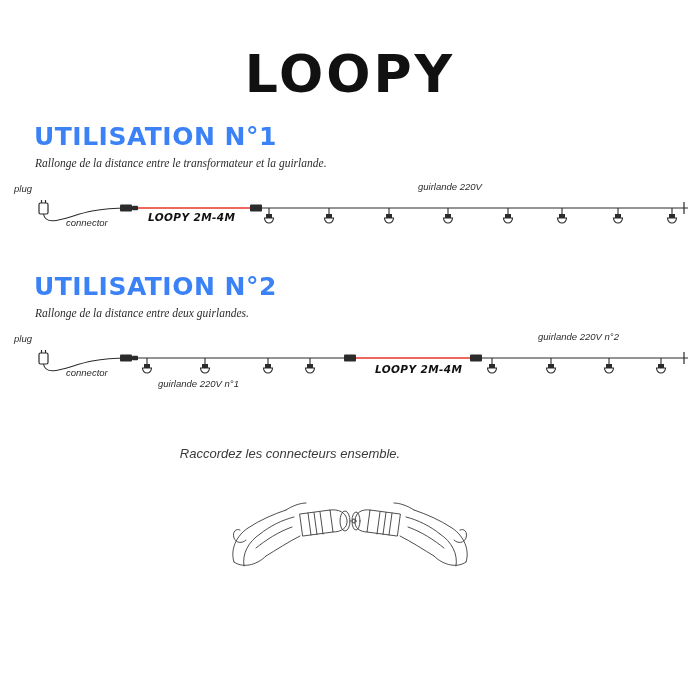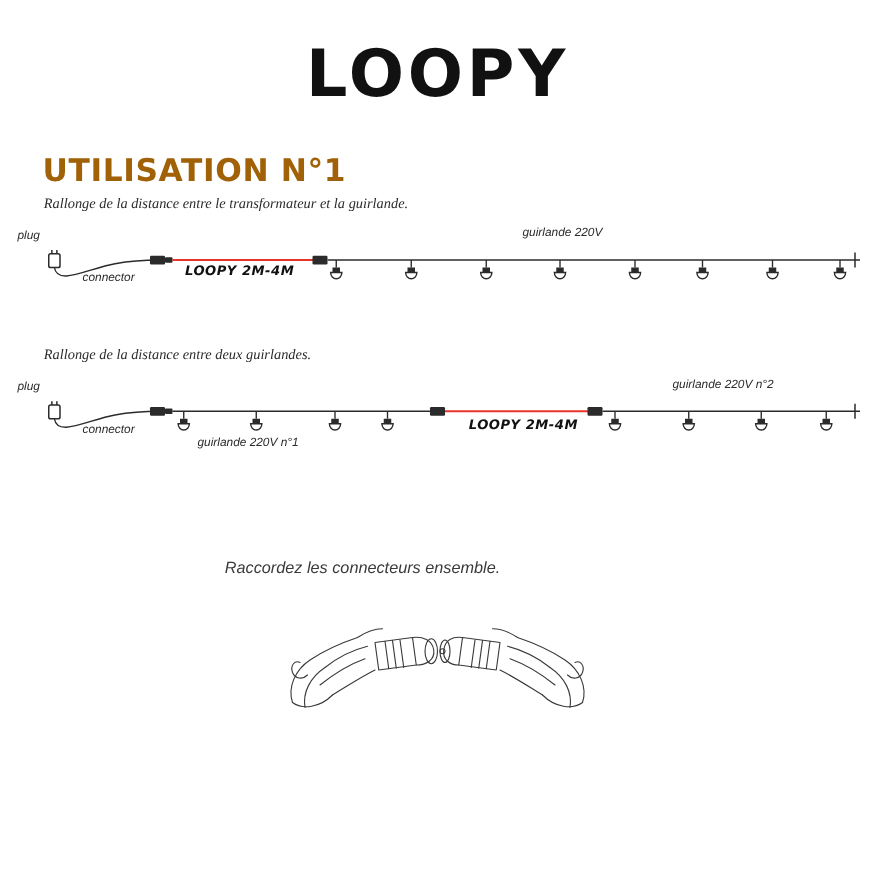--- a/index.html
+++ b/index.html
@@ -17,39 +17,39 @@
   }
 
   
   .brand {
     text-align: center;
     font-family: "DejaVu Sans", sans-serif;
     font-weight: bold;
     font-size: 52px;
     letter-spacing: 3px;
     color: #111111;
-    padding-top: 34px;
+    padding-top: 48px;
     line-height: 1;
   }
 
   
   .section {
     position: absolute;
     left: 0;
     width: 700px;
   }
   #section-1 { top: 122px; }
   #section-2 { top: 272px; }
 
   .section-title {
     font-family: "DejaVu Sans", sans-serif;
     font-weight: bold;
     font-size: 25px;
     letter-spacing: 0.5px;
-    color: #a16207;
+    color: #3b82f6;
     margin-left: 34px;
   }
   .section-sub {
     font-family: Liberation Serif, serif;
     font-style: italic;
     font-size: 11.5px;
     color: #2b2b2b;
     margin-left: 35px;
     margin-top: 6px;
   }
@@ -181,20 +181,21 @@
     </svg>
 
     <span class="lbl" style="left:14px;  top:8px;">plug</span>
     <span class="lbl" style="left:66px;  top:42px;">connector</span>
     <span class="lbl-bold" style="left:148px; top:36px;">LOOPY 2M-4M</span>
     <span class="lbl" style="left:418px; top:6px;">guirlande 220V</span>
   </div>
 </div>
 
 <div class="section" id="section-2">
+  <div class="section-title">UTILISATION N°2</div>
   <div class="section-sub">Rallonge de la distance entre deux guirlandes.</div>
 
   <div class="diagram">
     <svg width="700" height="70" viewBox="0 0 700 70">
 
       <g>
         <rect x="39" y="28" width="9" height="11" rx="1.5" fill="none" stroke="#2b2b2b" stroke-width="1.2"></rect>
         <line x1="41.5" y1="25" x2="41.5" y2="28" stroke="#2b2b2b" stroke-width="1.2"></line>
         <line x1="45.5" y1="25" x2="45.5" y2="28" stroke="#2b2b2b" stroke-width="1.2"></line>
       </g>

